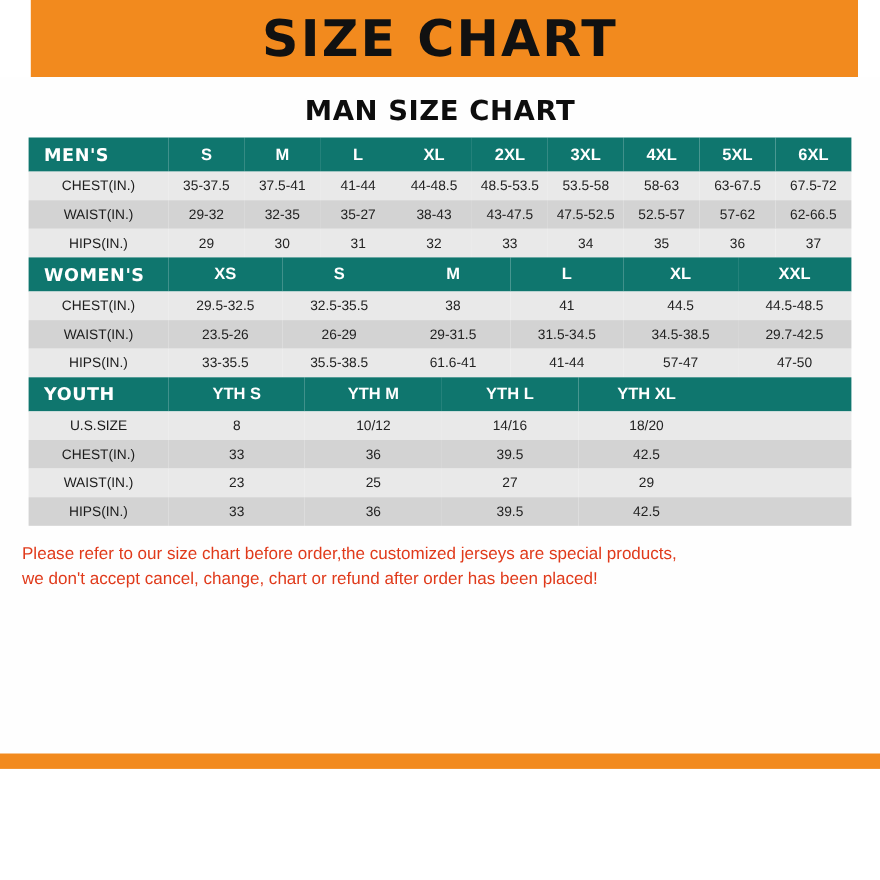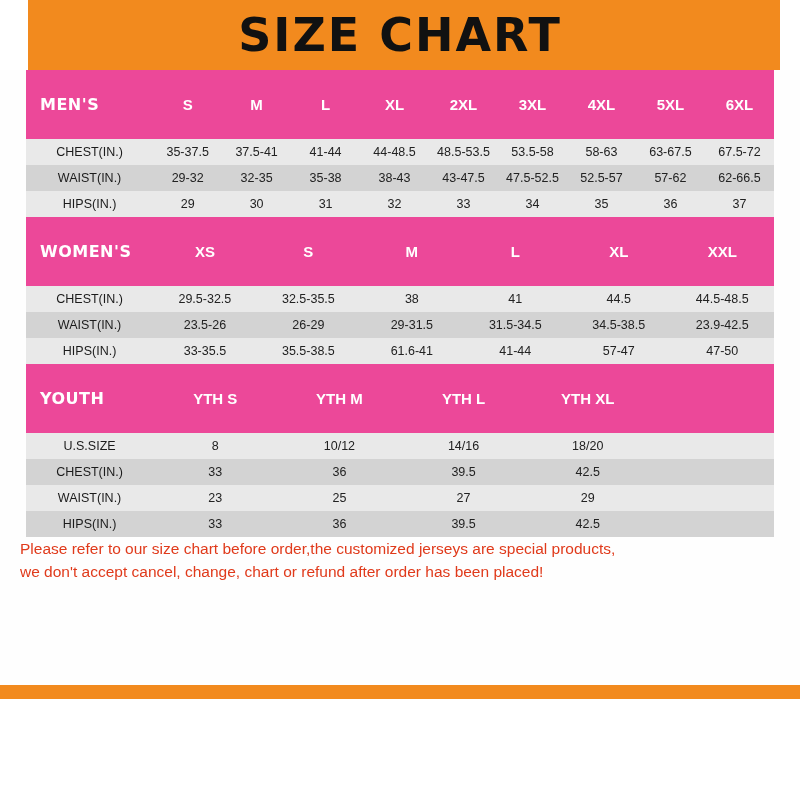--- a/index.html
+++ b/index.html
@@ -68,43 +68,43 @@
   }
   table.chart th, table.chart td {
     text-align: center;
     font-family: "Liberation Sans", sans-serif;
     font-size: 12.5px;
     color: #222222;
     padding: 6px 2px;
     white-space: nowrap;
   }
   table.chart thead th {
-    background: #ec4899;
+    background: #0f766e;
     color: #ffffff;
     font-size: 15px;
     font-weight: bold;
-    padding: 25px 2px;
+    padding: 6px 2px;
   }
   table.chart thead th.rowhead {
     text-align: left;
     padding-left: 14px;
     font-family: "DejaVu Sans", sans-serif;
     font-size: 16px;
     letter-spacing: 0.5px;
   }
   table.chart tbody tr.light td { background: #e9e9e9; }
   table.chart tbody tr.dark td { background: #d3d3d3; }
   table.chart tbody td.rowhead {
     text-align: center;
     font-size: 12.5px;
     color: #1b1b1b;
   }
   .men col.c0, .women col.c0, .youth col.c0 { width: 17%; }
   .footer-note {
-    margin: 0 20px 0 20px;
+    margin: 14px 20px 0 20px;
     font-family: "Liberation Sans", sans-serif;
     font-size: 15.5px;
     line-height: 1.5;
     color: #e03a1b;
     text-align: left;
   }
   .bottom-bar {
     position: absolute;
     left: 0; right: 0; bottom: 0;
     height: 14px;
@@ -116,20 +116,21 @@
 
 <div class="page">
 
   <div class="banner">
     <div class="banner-left"></div>
     <div class="banner-right"></div>
     <div class="banner-title">SIZE CHART</div>
   </div>
 
   <div class="section">
+    <div class="section-title">MAN SIZE CHART</div>
     <table class="chart men">
       <colgroup>
         <col class="c0">
           <col>
           <col>
           <col>
           <col>
           <col>
           <col>
           <col>
@@ -160,21 +161,21 @@
           <td>48.5-53.5</td>
           <td>53.5-58</td>
           <td>58-63</td>
           <td>63-67.5</td>
           <td>67.5-72</td>
         </tr>
         <tr class="dark">
           <td class="rowhead">WAIST(IN.)</td>
           <td>29-32</td>
           <td>32-35</td>
-          <td>35-38</td>
+          <td>35-27</td>
           <td>38-43</td>
           <td>43-47.5</td>
           <td>47.5-52.5</td>
           <td>52.5-57</td>
           <td>57-62</td>
           <td>62-66.5</td>
         </tr>
         <tr class="light">
           <td class="rowhead">HIPS(IN.)</td>
           <td>29</td>
@@ -223,21 +224,21 @@
           <td>44.5</td>
           <td>44.5-48.5</td>
         </tr>
         <tr class="dark">
           <td class="rowhead">WAIST(IN.)</td>
           <td>23.5-26</td>
           <td>26-29</td>
           <td>29-31.5</td>
           <td>31.5-34.5</td>
           <td>34.5-38.5</td>
-          <td>23.9-42.5</td>
+          <td>29.7-42.5</td>
         </tr>
         <tr class="light">
           <td class="rowhead">HIPS(IN.)</td>
           <td>33-35.5</td>
           <td>35.5-38.5</td>
           <td>61.6-41</td>
           <td>41-44</td>
           <td>57-47</td>
           <td>47-50</td>
         </tr>

